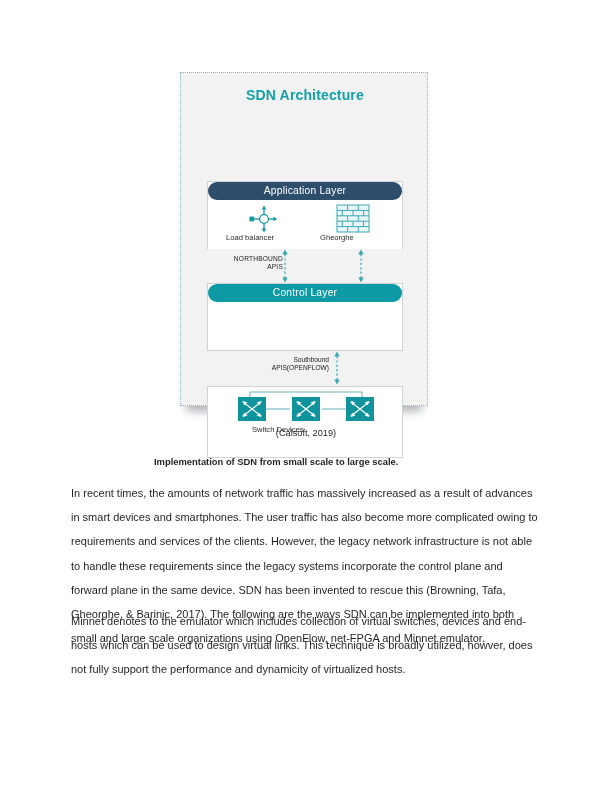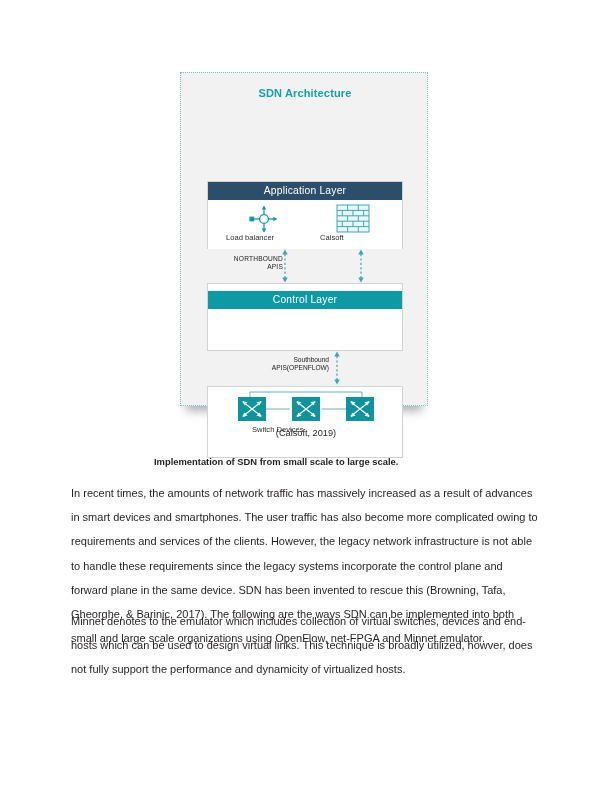--- a/index.html
+++ b/index.html
@@ -51,43 +51,44 @@
     box-sizing: border-box;
   }
 
   .fig-title {
     position: absolute;
     left: 0;
     top: 14px;
     width: 248px;
     text-align: center;
     color: #13a0ab;
-    font-size: 11px;
+    font-size: 14px;
     font-weight: bold;
     letter-spacing: 0.15px;
   }
 
   .layer-box {
     position: absolute;
     left: 26px;
     width: 196px;
     background: #ffffff;
     border: 1px solid #d0d3d5;
     box-sizing: border-box;
   }
   .layer-header {
     height: 18px;
     line-height: 18px;
     text-align: center;
     color: #ffffff;
     font-size: 10.3px;
     letter-spacing: 0.2px;
+    border-radius: 9px;
   }
   .hdr-app    { background: #2d4e6b; }
-  .hdr-teal   { background: #0d9aa5; margin-top: 7px; }
+  .hdr-teal   { background: #0d9aa5; }
 
   .layer-body {
     position: relative;
     background: #ffffff;
   }
 
   #box-application { top: 108px; height: 68px; }
   #box-application .layer-body { height: 49px; }
   #box-control     { top: 210px; height: 68px; }
   #box-control .layer-body { height: 49px; }
@@ -219,21 +220,21 @@
                 <line x1="11.6" y1="11.8" x2="11.6" y2="17.2"></line>
                 <line x1="22.3" y1="11.8" x2="22.3" y2="17.2"></line>
                 <line x1="6.3" y1="17.2" x2="6.3" y2="22.6"></line>
                 <line x1="17" y1="17.2" x2="17" y2="22.6"></line>
                 <line x1="27.6" y1="17.2" x2="27.6" y2="22.6"></line>
                 <line x1="11.6" y1="22.6" x2="11.6" y2="28"></line>
                 <line x1="22.3" y1="22.6" x2="22.3" y2="28"></line>
               </g>
             </svg>
           </div>
-          <div class="icon-caption fw-cap">Calsoft</div>
+          <div class="icon-caption fw-cap">Gheorghe</div>
         </div>
       </div>
 
       <div class="connector" id="connector-northbound">
         <div class="api-label" id="label-northbound">NORTHBOUND
 APIS</div>
         <svg viewBox="0 0 248 34" width="248" height="34" style="position:absolute;left:0;top:0;">
           <g stroke="#36a8b2" stroke-width="1.2" fill="#36a8b2">
             <line x1="104" y1="5" x2="104" y2="29" stroke-dasharray="2.2 2.2"></line>
             <polygon points="104,0.5 101.3,5.4 106.7,5.4" stroke="none"></polygon>

